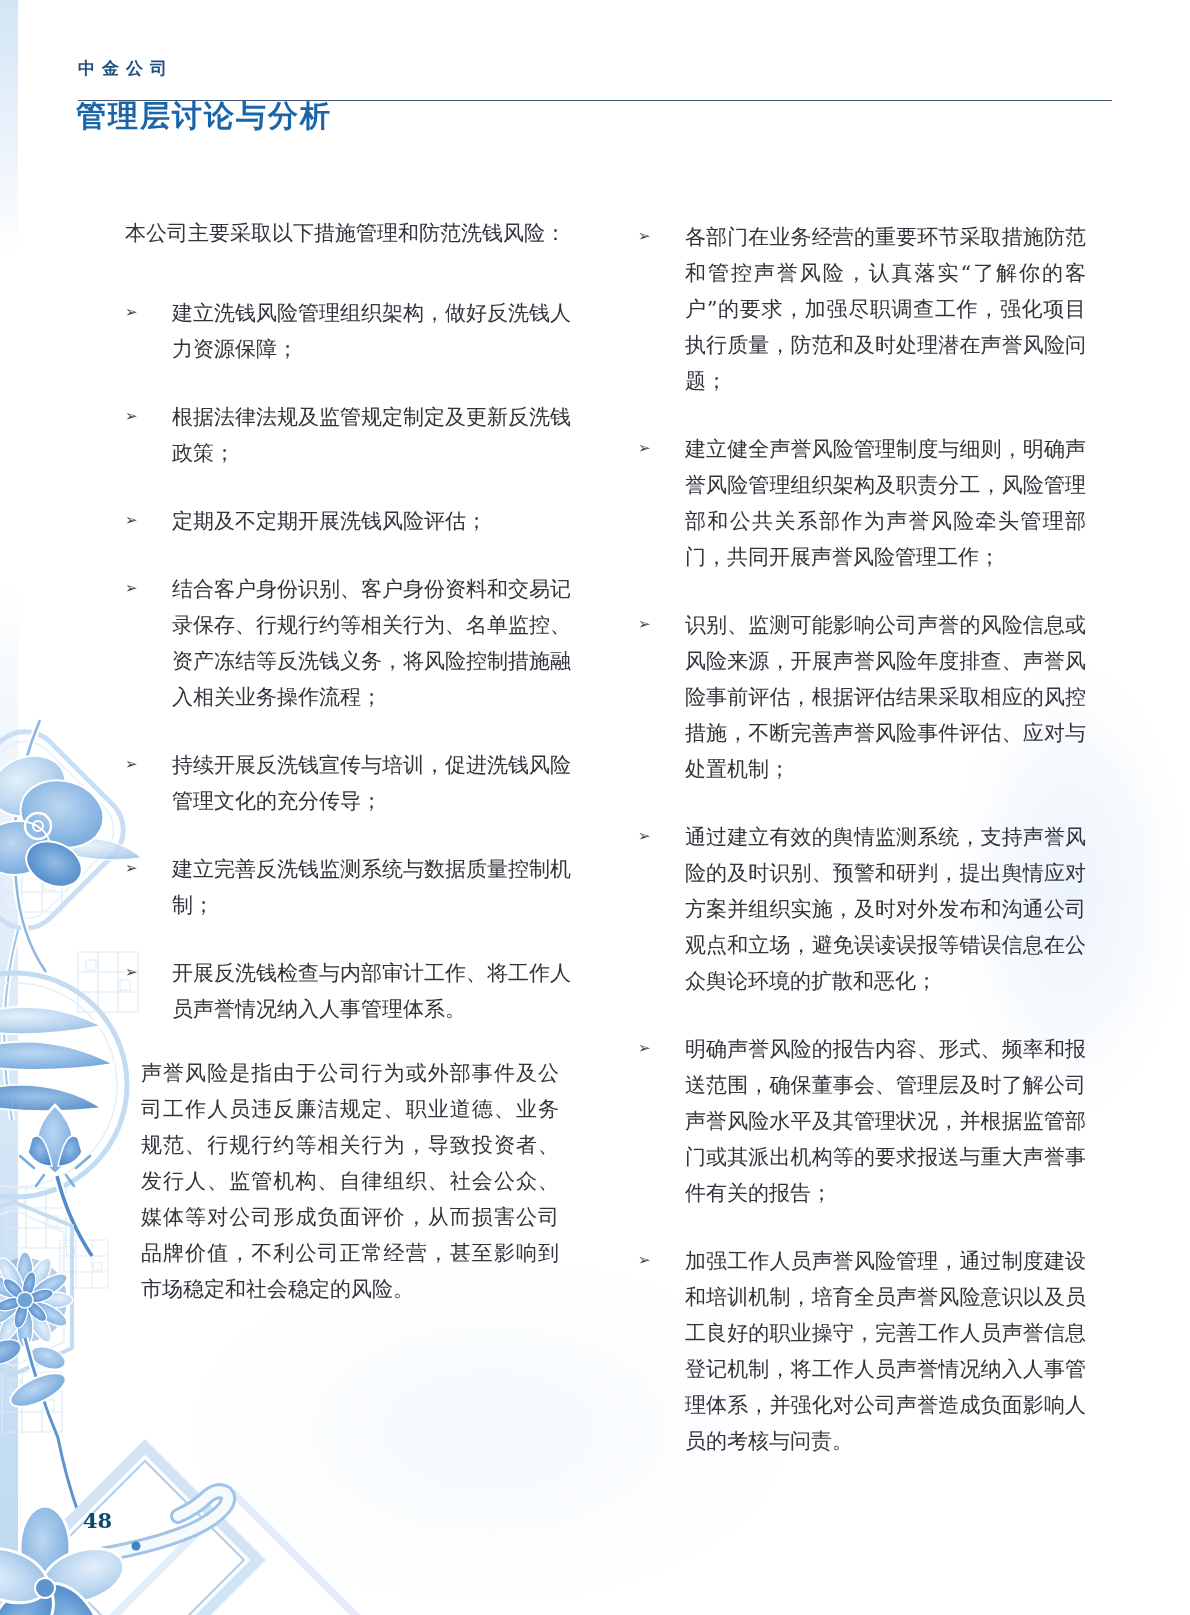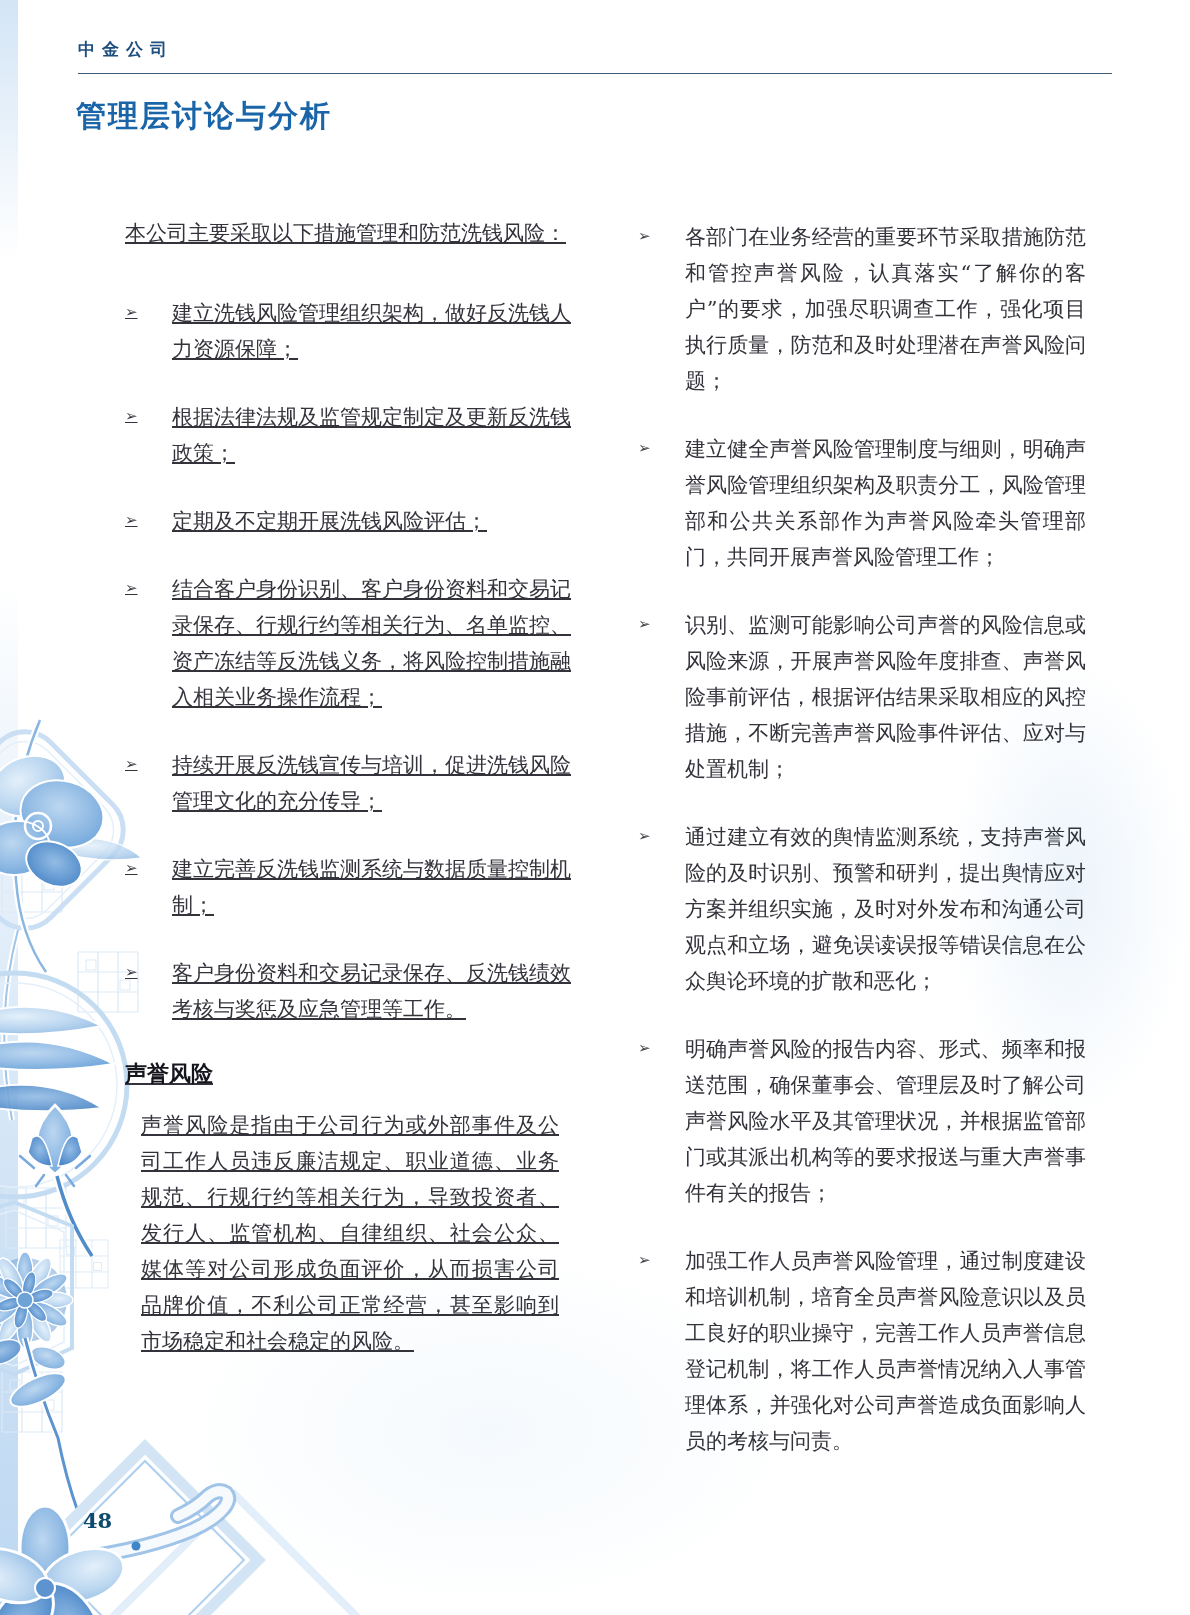--- a/index.html
+++ b/index.html
@@ -24,38 +24,38 @@
     background:radial-gradient(closest-side, rgba(216,232,247,.5), rgba(216,232,247,0));
   }
   .wash-bottom {
     position:absolute; left:180px; top:1250px; width:620px; height:360px; z-index:0;
     background:radial-gradient(closest-side, rgba(225,238,249,.35), rgba(225,238,249,0));
   }
   .decor { position:absolute; left:0; top:600px; width:360px; height:1015px; z-index:0; pointer-events:none; }
 
   
   .header {
-    position:absolute; left:78px; top:38px; width:1034px; z-index:1;
-    border-bottom:1.5px solid #3d5a78; padding-bottom:12px;
+    position:absolute; left:78px; top:57px; width:1034px; z-index:1;
+    border-bottom:1.5px solid #3d5a78; padding-bottom:20px;
   }
   .brand {
     margin:0; font-size:17px; font-weight:bold; letter-spacing:7px;
     color:#1d4e7e;
   }
   .page-title {
     position:absolute; left:76px; top:96px; z-index:1; margin:0;
     font-size:30px; font-weight:bold; letter-spacing:2px; color:#1a64a8;
   }
 
   
   .columns {
     position:absolute; left:125px; top:215px; width:965px; z-index:1;
     display:flex; font-size:21px; line-height:36px;
   }
-  .col-left  { width:450px; margin-right:63px;text-decoration:underline; }
+  .col-left  { width:450px; margin-right:63px; }
   .col-right { width:452px; }
   .intro { margin:0 0 40px 0; }
   ul.bullets { list-style:none; margin:0; padding:0; }
   li.bullet { display:flex; margin:0 0 24px 0; }
   .marker {
     flex:0 0 43px; font-family:"DejaVu Sans","Liberation Sans",sans-serif;
     font-size:15px; color:#3c3c44; padding-top:3px;
   }
   .btext { flex:1; margin:4px; text-align:justify; }
   .subheading { margin:22px 0 12px 0; font-size:22px; font-weight:bold; color:#15151d; }
@@ -254,24 +254,23 @@
         <li class="bullet">
           <span class="marker">➢</span>
           <p class="btext">持续开展反洗钱宣传与培训，促进洗钱风险管理文化的充分传导；</p>
         </li>
         <li class="bullet">
           <span class="marker">➢</span>
           <p class="btext">建立完善反洗钱监测系统与数据质量控制机制；</p>
         </li>
         <li class="bullet">
           <span class="marker">➢</span>
-          <p class="btext">客户身份资料和交易记录保存、反洗钱绩效考核与奖惩及应急管理等工作。</p>
+          <p class="btext">开展反洗钱检查与内部审计工作、将工作人员声誉情况纳入人事管理体系。</p>
         </li>
       </ul>
-      <h2 class="subheading">声誉风险</h2>
       <p class="bodypara">声誉风险是指由于公司行为或外部事件及公司工作人员违反廉洁规定、职业道德、业务规范、行规行约等相关行为，导致投资者、发行人、监管机构、自律组织、社会公众、媒体等对公司形成负面评价，从而损害公司品牌价值，不利公司正常经营，甚至影响到市场稳定和社会稳定的风险。</p>
     </section>
 
     <section class="col-right">
       <ul class="bullets">
         <li class="bullet">
           <span class="marker">➢</span>
           <p class="btext">各部门在业务经营的重要环节采取措施防范和管控声誉风险，认真落实“了解你的客户”的要求，加强尽职调查工作，强化项目执行质量，防范和及时处理潜在声誉风险问题；</p>
         </li>
         <li class="bullet">

